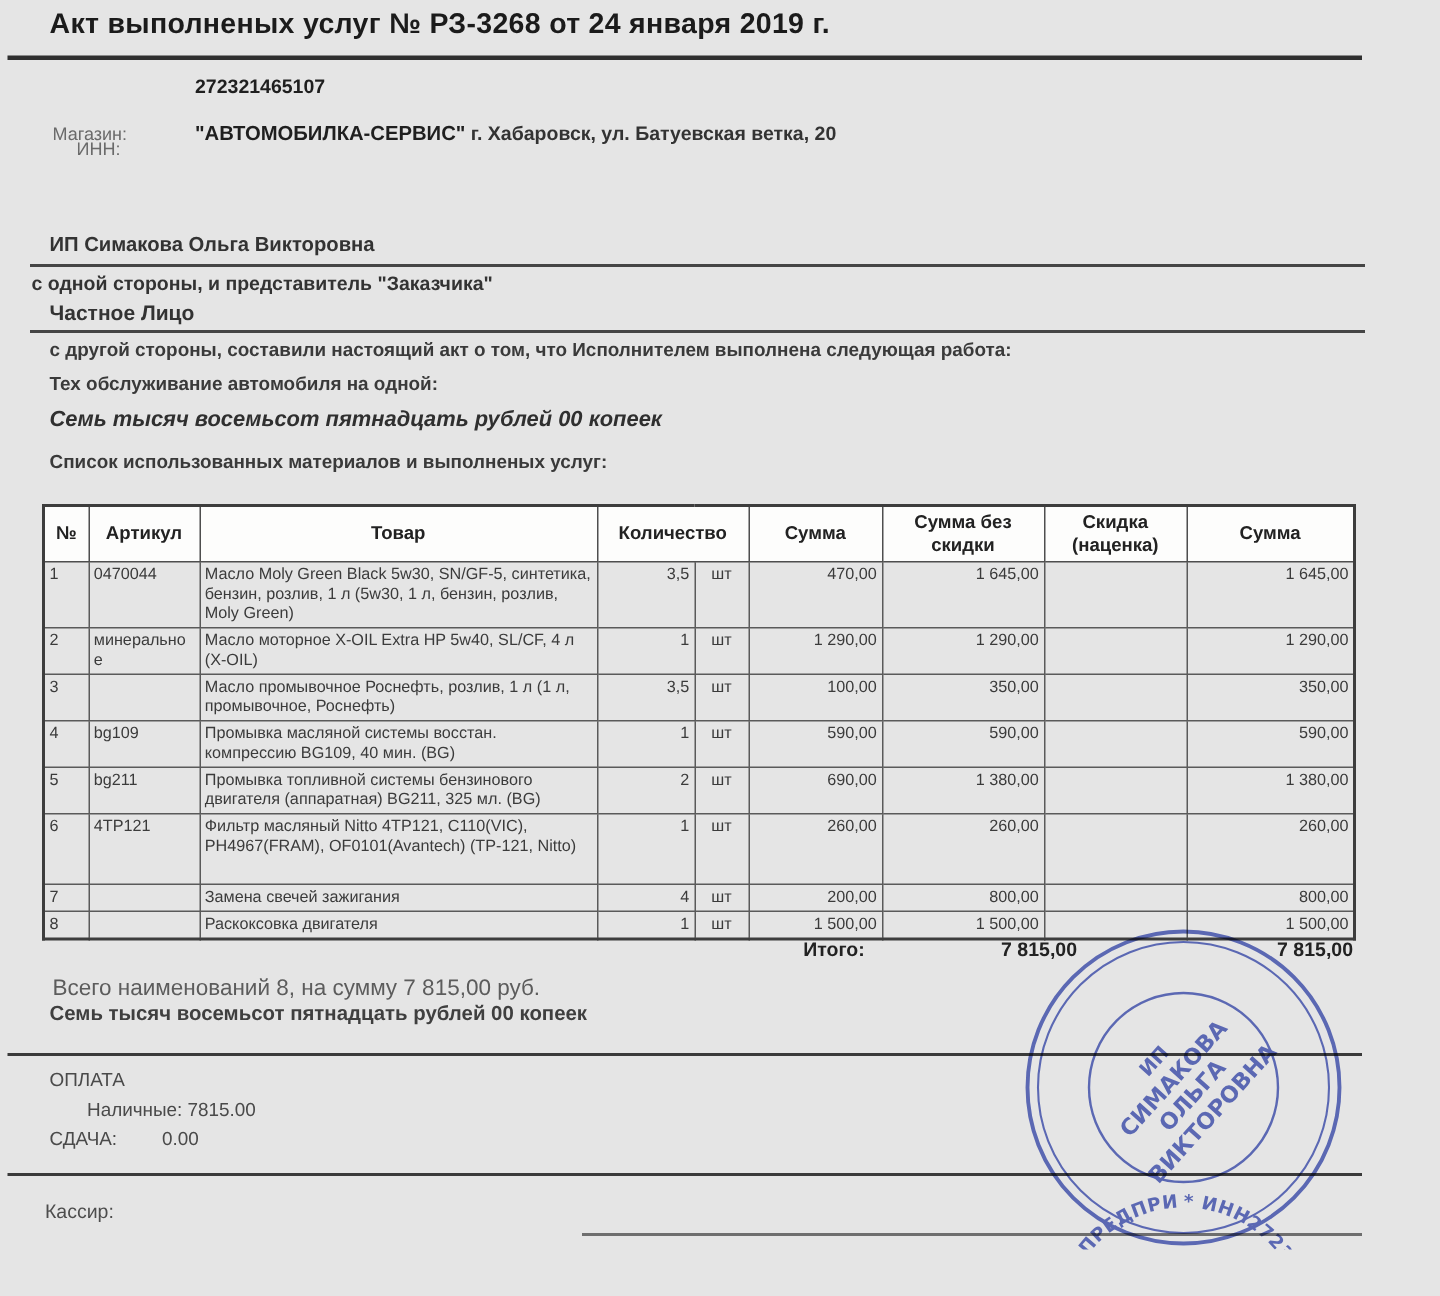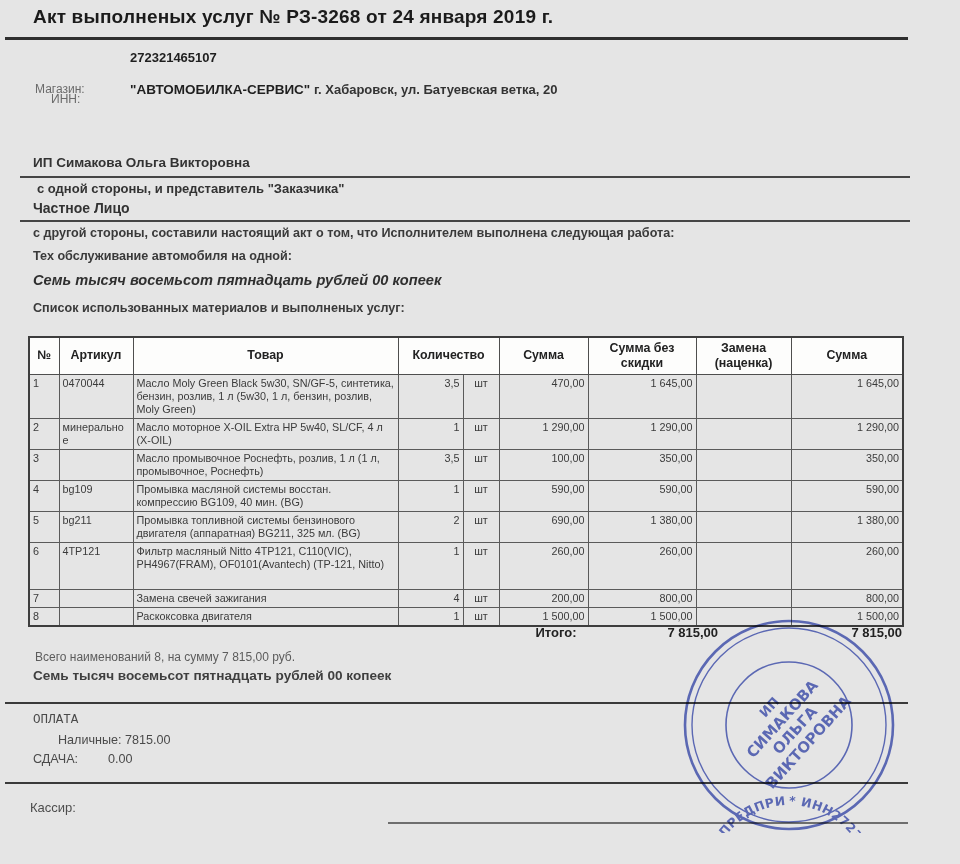--- a/index.html
+++ b/index.html
@@ -51,21 +51,21 @@
   <div class="abs lbl" style="left:51px; top:52px;margin-top:40px;">ИНН:</div>
   <div class="abs val" style="left:130px; top:50px;">272321465107</div>
 
   <div class="abs lbl" style="left:35px; top:82px;">Магазин:</div>
   <div class="abs" style="left:130px; top:80px;">
     <span class="val" style="font-size:13.5px;">"АВТОМОБИЛКА-СЕРВИС"</span><span class="para"> г. Хабаровск, ул. Батуевская ветка, 20</span>
   </div>
 
   <div class="abs para" style="left:33px; top:155px; font-size:13.5px;">ИП  Симакова Ольга Викторовна</div>
   <div class="hr" style="left:20px; top:176px; width:890px; height:1.5px; background:#454545;"></div>
-  <div class="abs para" style="left:37px; top:181px;">с одной стороны, и представитель "Заказчика"</div>
+  <div class="abs para" style="left:21px; top:181px;">с одной стороны, и представитель "Заказчика"</div>
   <div class="abs para" style="left:33px; top:200px; font-size:14px;">Частное Лицо</div>
   <div class="hr" style="left:20px; top:220px; width:890px; height:1.5px; background:#454545;"></div>
 
   <div class="abs para-sm" style="left:33px; top:226px;">с другой  стороны,  составили  настоящий  акт о том,  что Исполнителем выполнена следующая работа:</div>
   <div class="abs para-sm" style="left:33px; top:249px;">Тех обслуживание автомобиля на одной:</div>
   <div class="abs words" style="left:33px; top:272px;">Семь тысяч восемьсот пятнадцать рублей 00 копеек</div>
   <div class="abs para-sm" style="left:33px; top:301px;">Список использованных материалов  и  выполненых услуг:</div>
 
   <table class="items abs" style="left:28px; top:336px;">
     <colgroup>
@@ -80,21 +80,21 @@
         <col style="width:112px">
     </colgroup>
     <thead>
       <tr style="height:37px;">
         <th>№</th>
         <th>Артикул</th>
         <th>Товар</th>
         <th colspan="2">Количество</th>
         <th>Сумма</th>
         <th>Сумма без скидки</th>
-        <th>Замена (наценка)</th>
+        <th>Скидка (наценка)</th>
         <th>Сумма</th>
       </tr>
     </thead>
     <tbody id="items-body">
         <tr style="height: 42px;">
           <td class="col-num">1</td>
           <td class="col-article">0470044</td>
           <td class="col-product">Масло Moly Green Black 5w30, SN/GF-5, синтетика, бензин, розлив, 1 л (5w30, 1 л, бензин, розлив, Moly Green)</td>
           <td class="col-qty">3,5</td>
           <td class="col-unit">шт</td>
@@ -184,26 +184,26 @@
   </table>
 
   <div class="totals-bar">
     <span class="sp1"></span>
     <span class="t-label">Итого:</span>
     <span class="t-wo">7 815,00</span>
     <span class="t-gap"></span>
     <span class="t-sum">7 815,00</span>
   </div>
 
-  <div class="abs" style="left:35px; top:650px; font-size:12px; color:#5c5c5c;">Всего наименований 8, на сумму 7 815,00 руб.</div>
+  <div class="abs" style="left:35px; top:650px; font-size:15px; color:#5c5c5c;">Всего наименований 8, на сумму 7 815,00 руб.</div>
   <div class="abs b" style="left:33px; top:668px; font-size:13.6px; color:#3f3f3f;">Семь тысяч восемьсот пятнадцать рублей 00 копеек</div>
 
   <div class="hr" style="left:5px; top:702px; width:903px; height:2px; background:#3a3a3a;"></div>
 
-  <div class="abs pay" style="left:33px; top:713px;font-family:Liberation Mono, monospace;">ОПЛАТА</div>
+  <div class="abs pay" style="left:33px; top:713px;">ОПЛАТА</div>
   <div class="abs pay" style="left:58px; top:733px;">
     <span>Наличные:</span>
     <span>7815.00</span>
   </div>
   <div class="abs pay" style="left:33px; top:752px;">СДАЧА:</div>
   <div class="abs pay" style="left:108px; top:752px;">0.00</div>
 
   <div class="hr" style="left:5px; top:782px; width:903px; height:2px; background:#3a3a3a;"></div>
 
   <div class="abs" style="left:30px; top:800px; font-size:13px; color:#4d4d4d;">Кассир:</div>

